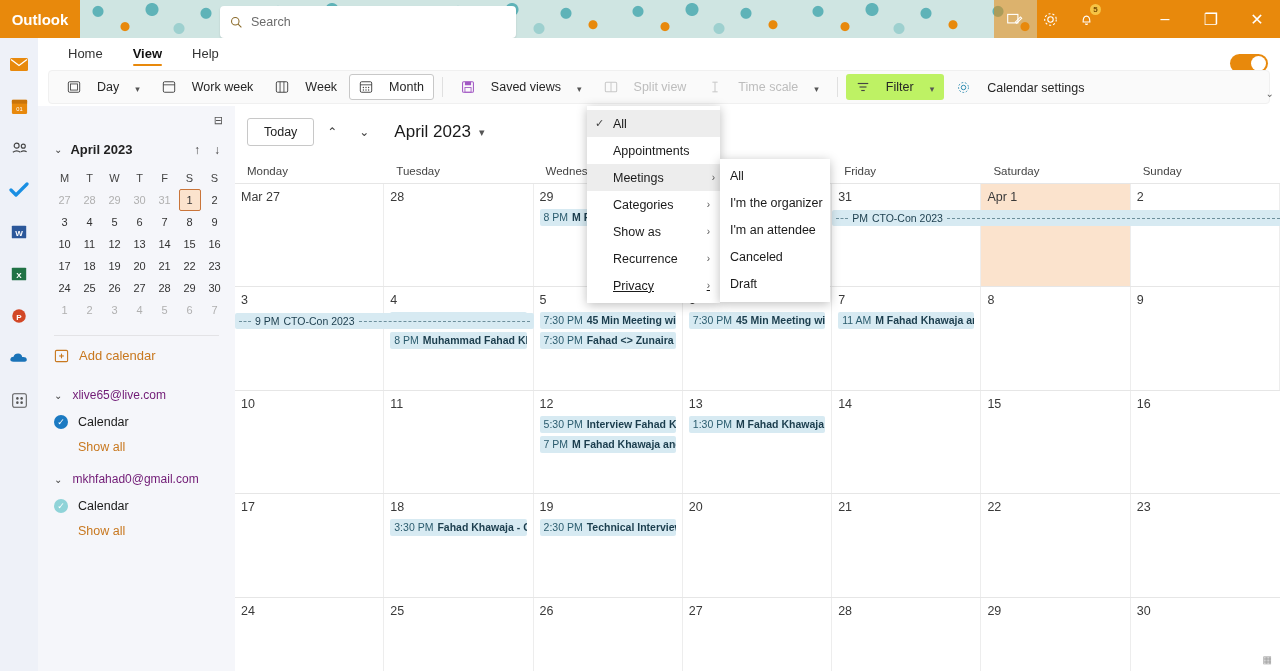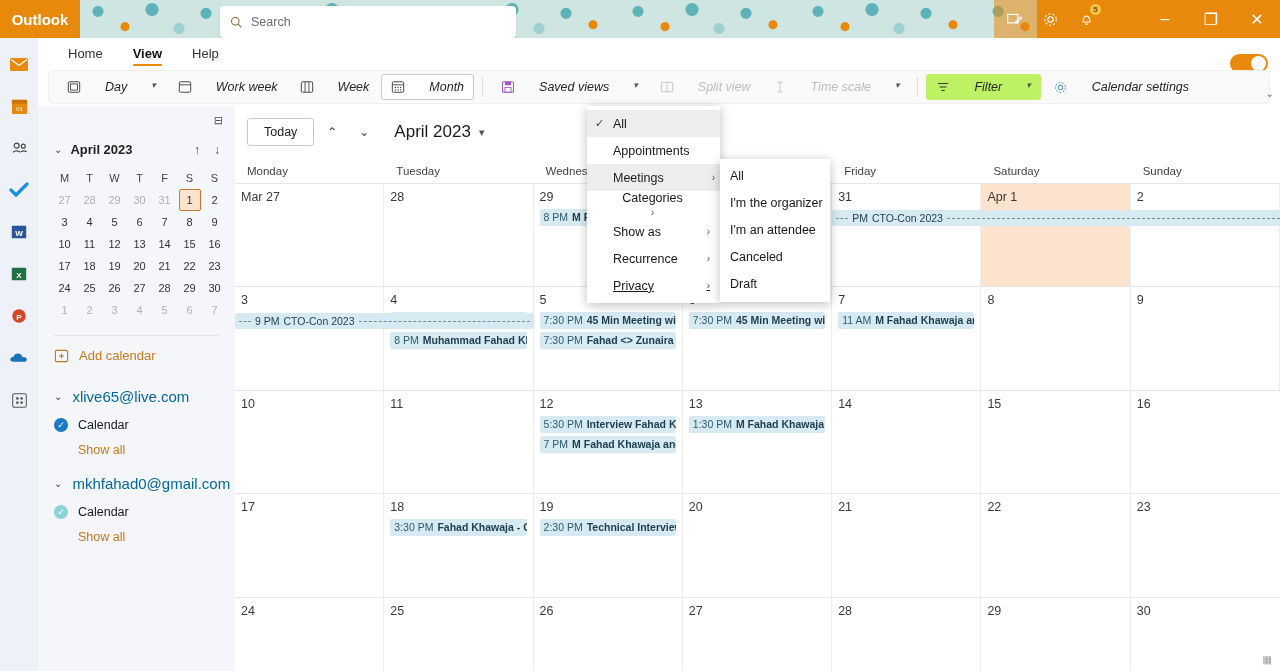--- a/index.html
+++ b/index.html
@@ -104,23 +104,23 @@
                    width:15px; height:15px; border-radius:50%; background:#fff; }
 
   
   .toolbar {
     position: absolute; left: 48px; top: 70px; right: 10px; height: 34px;
     background: #fafafa; border-radius: 4px;
     display: flex; align-items: center; padding: 0 8px; gap: 2px;
     border: 1px solid #f0f0f0;
   }
   .tbtn {
-    display: flex; align-items: flex-start; gap: 24px; font-size: 12.5px;
+    display: flex; align-items: flex-end; gap: 16px; font-size: 12.5px;
     color: #262626; padding: 5px 9px; border-radius: 3px; cursor: pointer;
-    white-space: nowrap; border: 1px solid transparent; font-style: italic;
+    white-space: nowrap; border: 1px solid transparent;
   }
   .tbtn.boxed { border: 1px solid #c8c8c8; background: #fff; }
   .tbtn.pressed { background: #bef264; border: 1px solid transparent; }
   .tbtn.disabled { color: #bdbdbd; cursor: default; }
   .caret { font-size: 9px; color: #555; }
   .tb-sep { width: 1px; height: 20px; background: #e0e0e0; margin: 0 6px; }
   .ribbon-collapse {
     position: absolute; right: 6px; top: 88px; font-size: 10px; color: #666; cursor: pointer;
   }
 
@@ -152,21 +152,21 @@
   }
   .side-div { height: 1px; background: #e3e3e6; margin: 14px 16px 0; }
   .add-cal {
     display: flex; align-items: center; gap: 10px; padding: 12px 16px;
     color: #c8781f; font-size: 13px; cursor: pointer;
   }
   .acct { margin-top: 6px; }
   .acct-head {
     display: flex; align-items: center; gap: 10px; padding: 7px 16px; cursor: pointer;
   }
-  .acct-name { font-size: 15px; color: #0369a1; }
+  .acct-name { font-size: 12px; color: #701a75; }
   .cal-row { display: flex; align-items: center; gap: 10px; padding: 6px 16px; cursor: pointer; }
   .cal-check { width: 14px; height: 14px; border-radius: 50%; background: #1b7ac2;
                display: flex; align-items: center; justify-content: center;
                color: #fff; font-size: 9px; }
   .cal-check.teal { background: #8fd3d8; color: #fff; }
   .cal-name { font-size: 12.5px; color: #1a1a1a; }
   .show-all { padding: 5px 16px 5px 40px; color: #c8781f; font-size: 12.5px; cursor: pointer; }
 
   
   .cal-main { position: absolute; left: 235px; top: 106px; right: 0; bottom: 0; background: #fff; }
@@ -692,21 +692,21 @@
       <div style="display: flex; align-items: center; height: 27px; padding: 0px 10px 0px 8px; font-size: 12.5px; color: rgb(26, 26, 26); cursor: pointer;">
         <span style="width: 18px; font-size: 11px; color: rgb(68, 68, 68);"></span>
         <span style="flex: 1 1 0%;">Appointments</span>
         <span style="font-size: 10px; color: rgb(85, 85, 85);"></span>
       </div>
       <div style="display: flex; align-items: center; height: 27px; padding: 0px 5px 0px 8px; font-size: 12.5px; color: rgb(26, 26, 26); cursor: pointer; background: rgb(237, 237, 237);">
         <span style="width: 18px; font-size: 11px; color: rgb(68, 68, 68);"></span>
         <span style="flex: 1 1 0%;">Meetings</span>
         <span style="font-size: 10px; color: rgb(85, 85, 85);">›</span>
       </div>
-      <div style="display: flex; align-items: center; height: 27px; padding: 0px 10px 0px 8px; font-size: 12.5px; color: rgb(26, 26, 26); cursor: pointer; flex-direction: column;">
+      <div style="display: flex; align-items: center; height: 27px; padding: 0px 10px 0px 8px; font-size: 12.5px; color: rgb(26, 26, 26); cursor: pointer;">
         <span style="width: 18px; font-size: 11px; color: rgb(68, 68, 68);"></span>
         <span style="flex: 1 1 0%;">Categories</span>
         <span style="font-size: 10px; color: rgb(85, 85, 85);">›</span>
       </div>
       <div style="display: flex; align-items: center; height: 27px; padding: 0px 10px 0px 8px; font-size: 12.5px; color: rgb(26, 26, 26); cursor: pointer;">
         <span style="width: 18px; font-size: 11px; color: rgb(68, 68, 68);"></span>
         <span style="flex: 1 1 0%;">Show as</span>
         <span style="font-size: 10px; color: rgb(85, 85, 85);">›</span>
       </div>
       <div style="display: flex; align-items: center; height: 27px; padding: 0px 10px 0px 8px; font-size: 12.5px; color: rgb(26, 26, 26); cursor: pointer;">

